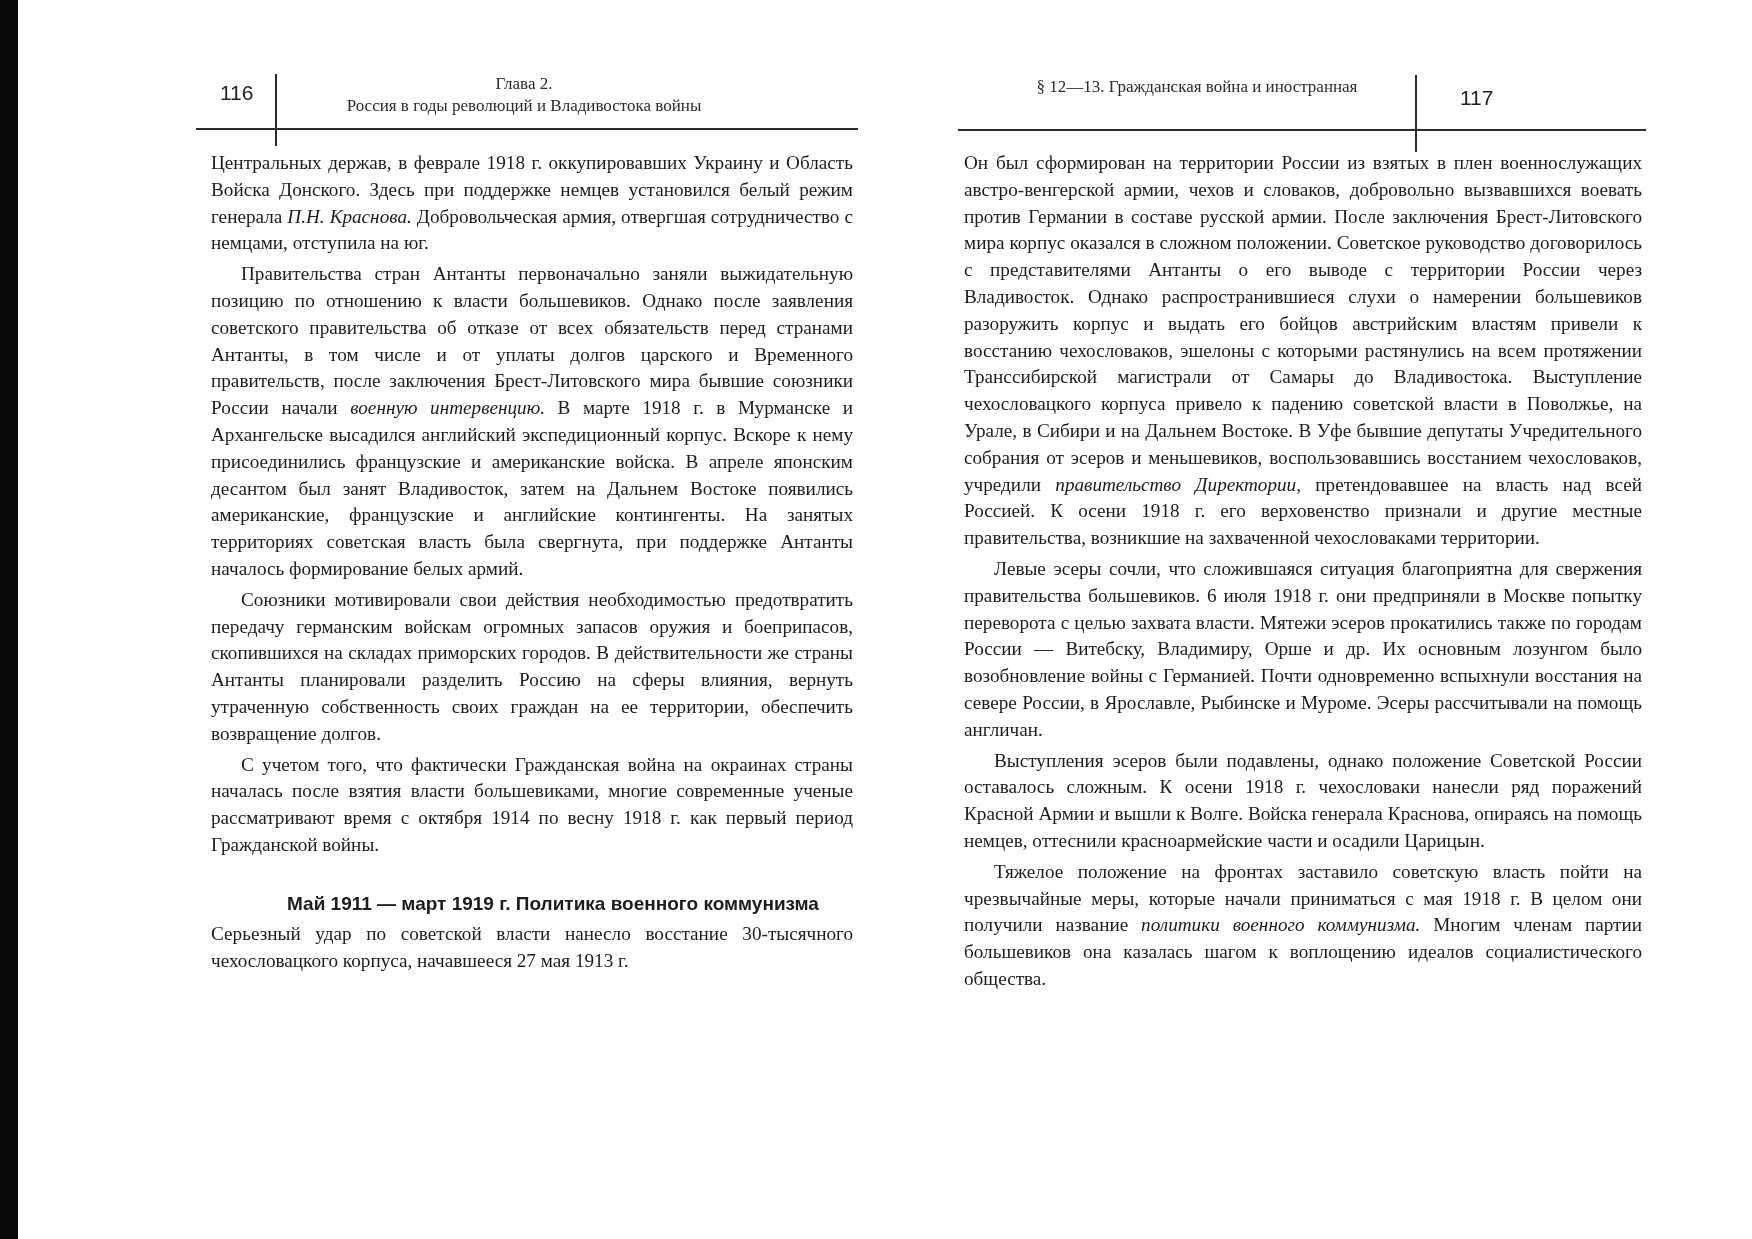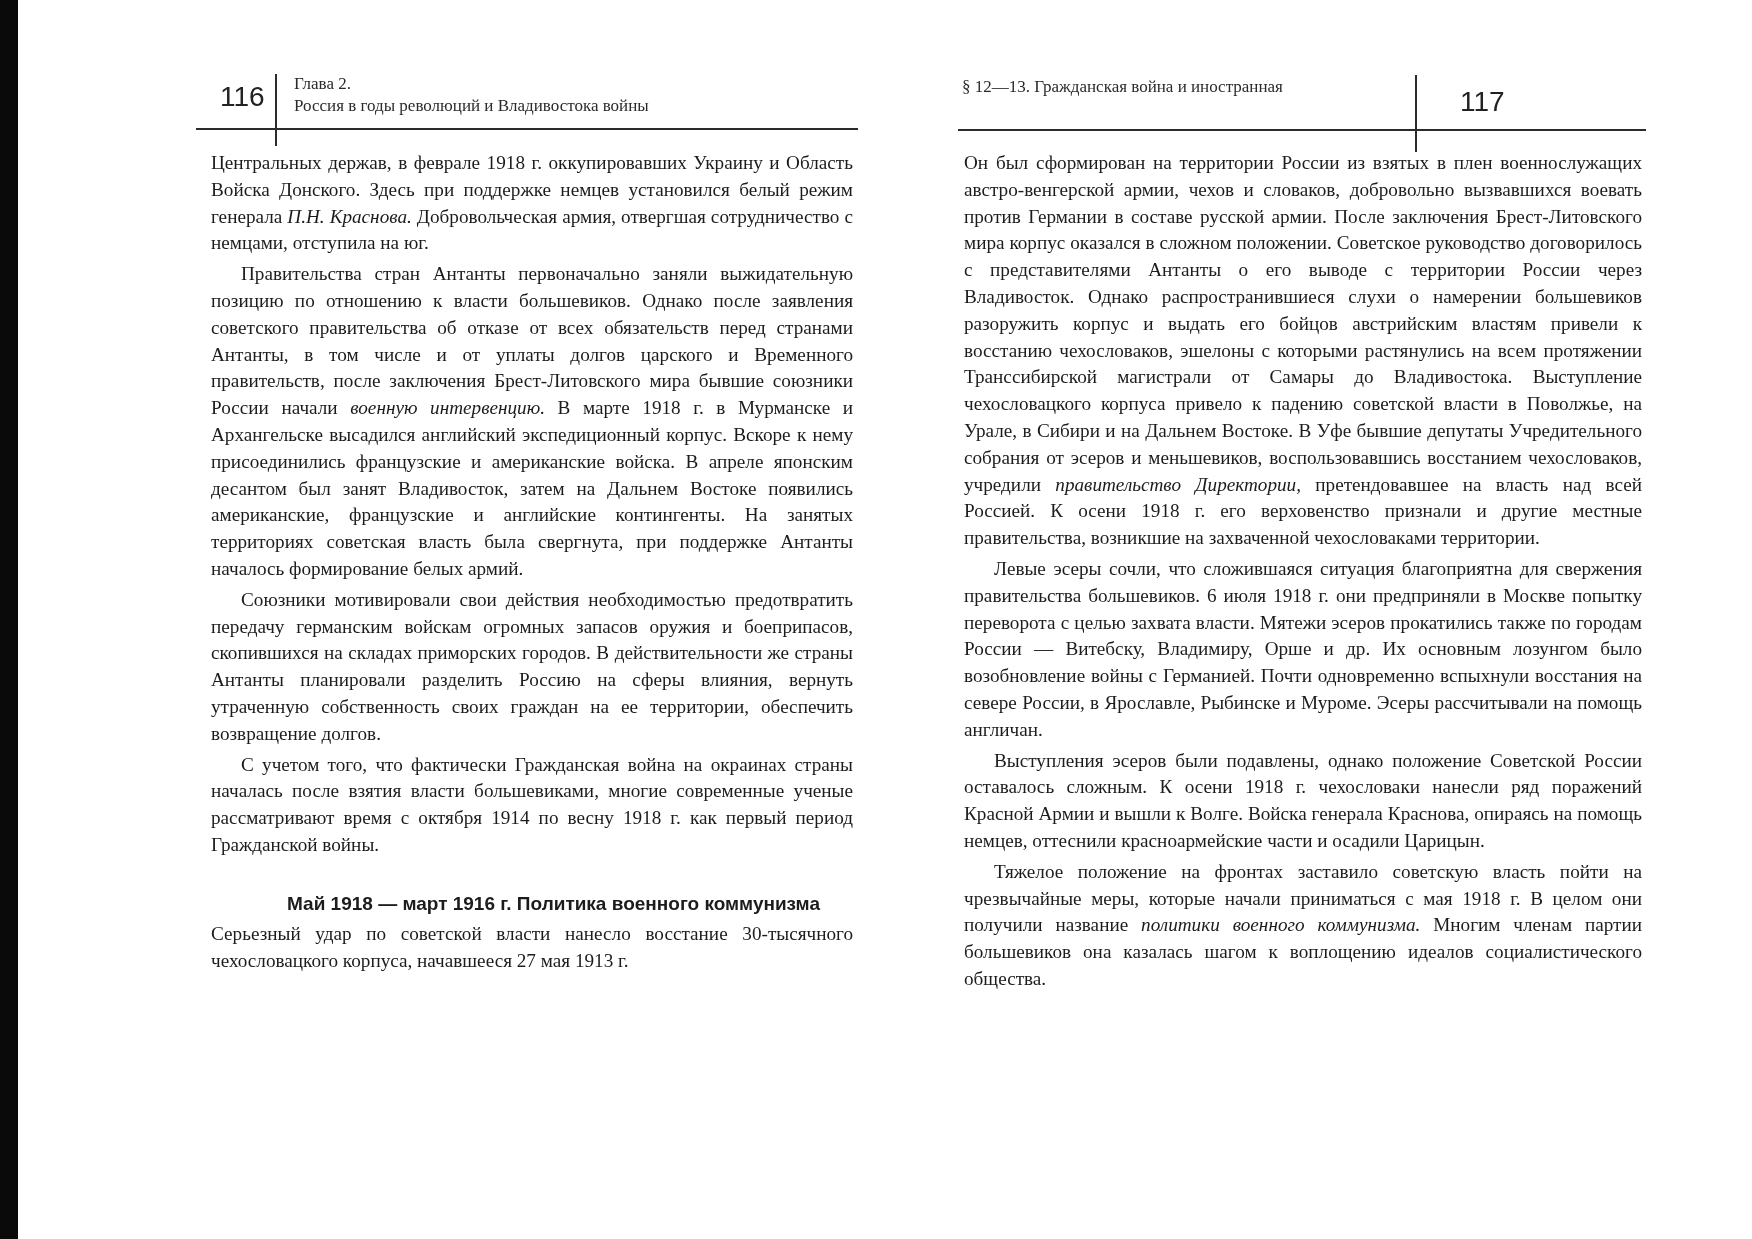--- a/index.html
+++ b/index.html
@@ -39,37 +39,38 @@
     }
     .page-right {
       left: 870px;
       width: 882px;
     }
 
     
     .page-number {
       position: absolute;
       font-family: "Liberation Sans", "DejaVu Sans", sans-serif;
-      font-size: 28px;
+      font-size: 21px;
       color: #222;
       text-align: center;
     }
     .page-left .page-number {
       left: 220px;
       top: 81px;
     }
     .page-right .page-number {
       left: 590px;
       top: 86px;
     }
     .running-title {
       position: absolute;
       font-size: 17px;
       line-height: 22px;
       color: #2a2a2a;
+      text-align: center;
     }
     .page-left .running-title {
       left: 294px;
       top: 73px;
       width: 460px;
     }
     .page-right .running-title {
       left: 92px;
       top: 76px;
       width: 470px;
@@ -167,21 +168,21 @@
     <div class="rule-h"></div>
 
     <div class="body-text">
       <div>
           <p class="no-indent"><span>Центральных держав, в феврале 1918 г. оккупировавших Украину и Область Войска Донского. Здесь при поддержке немцев установился белый режим генерала </span><em>П.Н. Краснова.</em><span> Добровольческая армия, отвергшая сотрудничество с немцами, отступила на юг.</span></p>
           <p><span>Правительства стран Антанты первоначально заняли выжидательную позицию по отношению к власти большевиков. Однако после заявления советского правительства об отказе от всех обязательств перед странами Антанты, в том числе и от уплаты долгов царского и Временного правительств, после заключения Брест-Литовского мира бывшие союзники России начали </span><em>военную интервенцию.</em><span> В марте 1918 г. в Мурманске и Архангельске высадился английский экспедиционный корпус. Вскоре к нему присоединились французские и американские войска. В апреле японским десантом был занят Владивосток, затем на Дальнем Востоке появились американские, французские и английские контингенты. На занятых территориях советская власть была свергнута, при поддержке Антанты началось формирование белых армий.</span></p>
           <p><span>Союзники мотивировали свои действия необходимостью предотвратить передачу германским войскам огромных запасов оружия и боеприпасов, скопившихся на складах приморских городов. В действительности же страны Антанты планировали разделить Россию на сферы влияния, вернуть утраченную собственность своих граждан на ее территории, обеспечить возвращение долгов.</span></p>
           <p><span>С учетом того, что фактически Гражданская война на окраинах страны началась после взятия власти большевиками, многие современные ученые рассматривают время с октября 1914 по весну 1918 г. как первый период Гражданской войны.</span></p>
         </div>
       <div class="section-heading">
-        <span class="line2">Май 1918 — март 1916 г. Политика военного коммунизма</span>
+        <span class="line2">Май 1911 — март 1919 г. Политика военного коммунизма</span>
       </div>
       <div>
           <p class="no-indent"><span>Серьезный удар по советской власти нанесло восстание 30-тысячного чехословацкого корпуса, начавшееся 27 мая 1913 г.</span></p>
         </div>
     </div>
   </div>
 
   <div class="page page-right">
     <div class="running-title">
       <div>§ 12—13. Гражданская война и иностранная</div>

